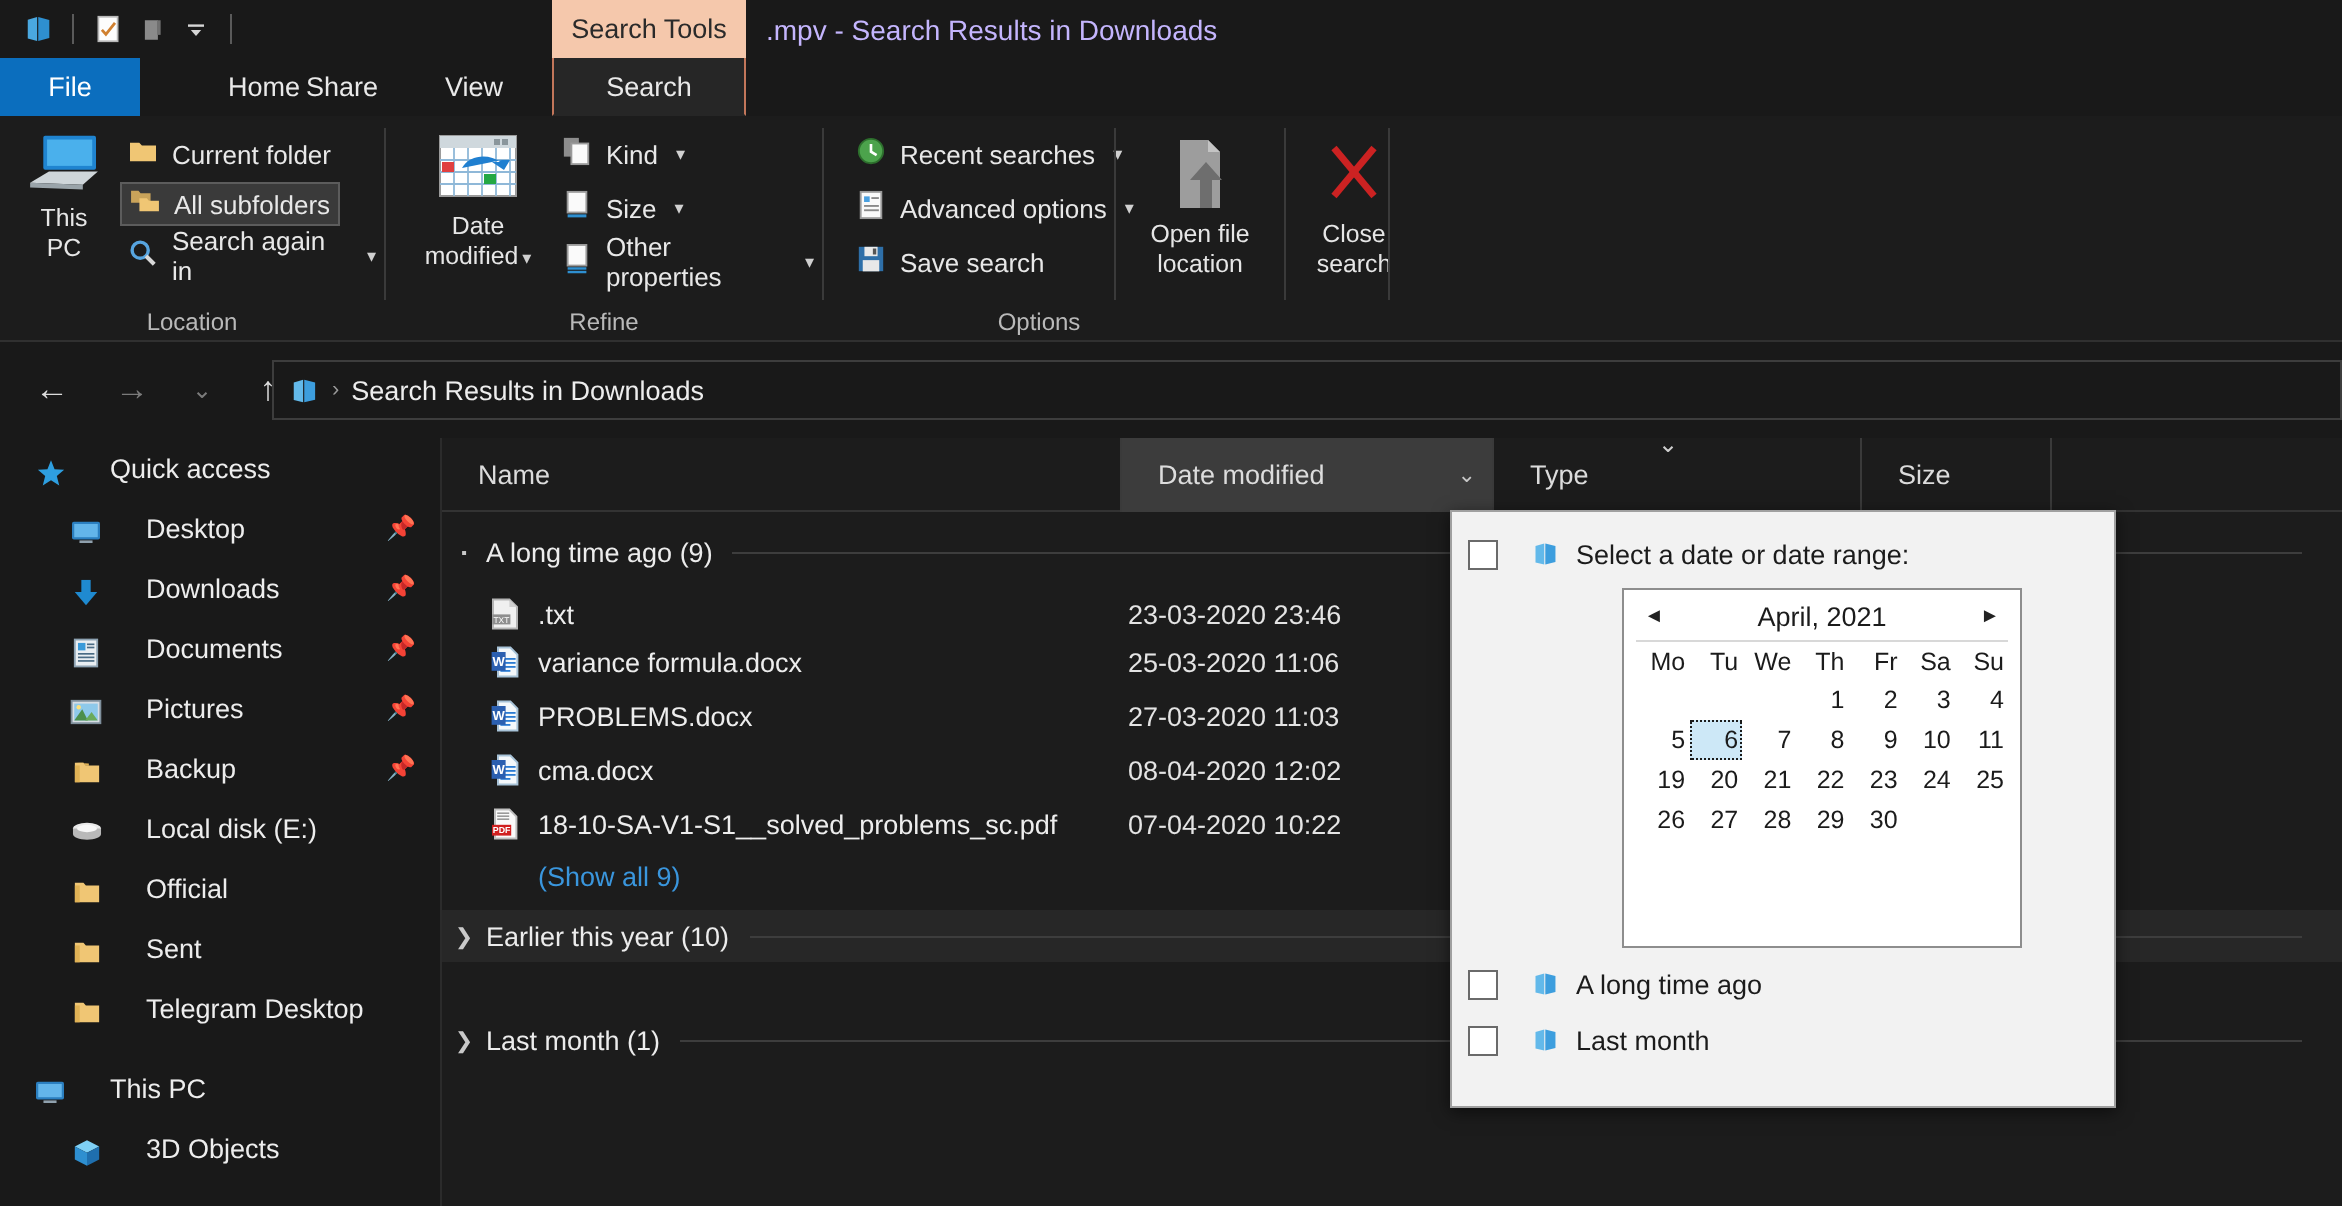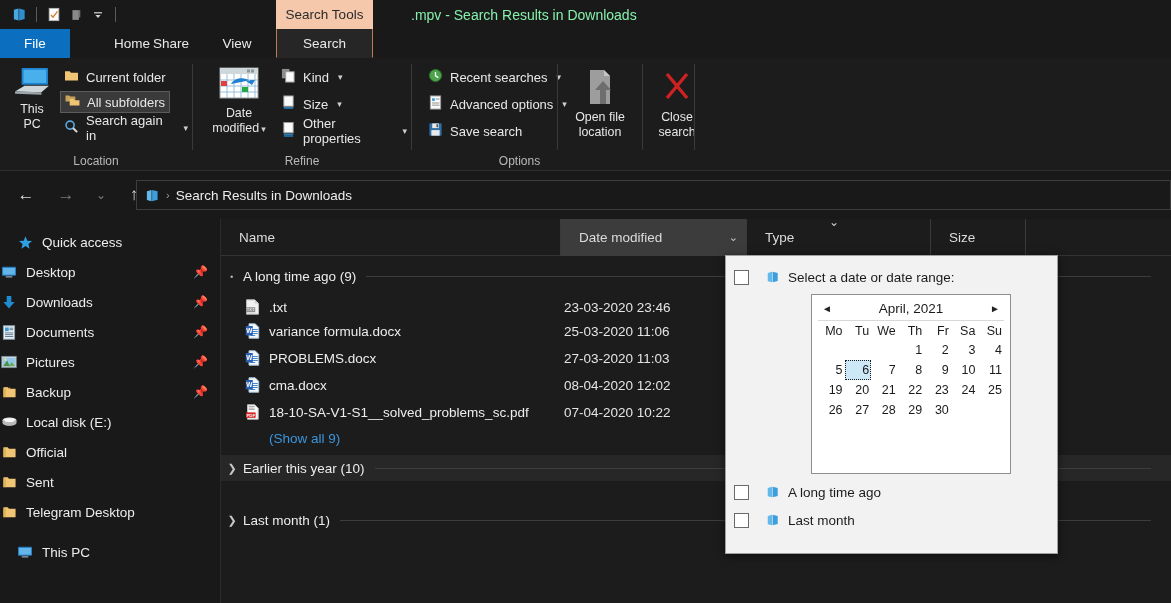--- a/index.html
+++ b/index.html
@@ -24,23 +24,22 @@
     position:relative;
   }
   .sep-v { width:1px; height:15px; background:#5a5a5a; margin:0 6px; }
   .title-tools {
     position:absolute; left:276px; top:0; width:97px; height:29px;
     background:#f5c8ac; color:#2a2a2a; font-size:13.5px;
     display:flex; align-items:center; justify-content:center;
   }
   .win-title {
     position:absolute; left:383px; top:0; height:29px;
-    display:flex; align-items:center; font-size:14px; color:#86efac;
+    display:flex; align-items:center; font-size:14px; color:#c4b5fd;
     white-space:nowrap;
-    margin-left:28px;
   }
 
   
   .tabbar {
     position:absolute; left:0; top:29px; width:1171px; height:29px;
     background:#191919;
   }
   .tab {
     position:absolute; top:0; height:29px; display:flex; align-items:center;
     justify-content:center; font-size:13.5px; color:#e9e9e9; cursor:default;
@@ -101,29 +100,29 @@
   }
   .addr .chev { color:#9a9a9a; font-size:11px; }
 
   
   .sidebar {
     position:absolute; left:0; top:219px; width:221px; height:384px;
     background:#191919; border-right:1px solid #2b2b2b;
     padding-top:8px; overflow:hidden;
   }
   .nav-item {
-    height:30px; display:flex; align-items:center; font-size:13.5px;
-    color:#ededed; cursor:default; position:relative; padding-right:10px;
+    height:30px; display:flex; font-size:13.5px;
+    color:#ededed; cursor:default; position:relative; padding-right:10px;gap:13px;
   }
   .nav-item .ico { width:18px; height:18px; display:flex; align-items:center;
     justify-content:center; flex:0 0 18px; }
   .nav-item .txt { margin-left:8px; white-space:nowrap; }
   .nav-item .pin { position:absolute; right:12px; color:#9e9e9e; font-size:12px; }
   .lvl0 { padding-left:16px; }
-  .lvl1 { }
+  .lvl1 { padding-left:34px; }
 
   
   .filearea {
     position:absolute; left:221px; top:219px; width:950px; height:384px;
     background:#1c1c1c;
   }
   .colhead {
     position:absolute; left:0; top:0; width:950px; height:37px;
     background:#1c1c1c; border-bottom:1px solid #333;
   }
@@ -585,20 +584,30 @@
       <span class="ico">
         <svg width="16" height="14" viewBox="0 0 17 15">
           <rect x="1" y="2" width="15" height="9.5" rx="1" fill="#2b7fc0"></rect>
           <rect x="2.2" y="3.2" width="12.6" height="7.1" fill="#63b5ea"></rect>
           <rect x="5" y="12" width="7" height="1.4" fill="#8fa0ad"></rect>
         </svg>
       </span>
       <span class="txt">This PC</span>
     </div>
 
+    <div class="nav-item lvl1">
+      <span class="ico">
+        <svg width="15" height="15" viewBox="0 0 16 16">
+          <polygon points="8,1.2 14.5,4.5 8,7.8 1.5,4.5" fill="#7fd0f5"></polygon>
+          <polygon points="1.5,4.5 8,7.8 8,14.8 1.5,11.5" fill="#2e8fd0"></polygon>
+          <polygon points="14.5,4.5 8,7.8 8,14.8 14.5,11.5" fill="#1f6fae"></polygon>
+        </svg>
+      </span>
+      <span class="txt">3D Objects</span>
+    </div>
   </div>
 
   <div class="filearea">
 
     <div class="colhead">
       <div class="col" style="left:0; width:340px;">
         <span>Name</span>
       </div>
       <div class="col active" style="left:340px; width:186px;">
         <span>Date modified</span>

